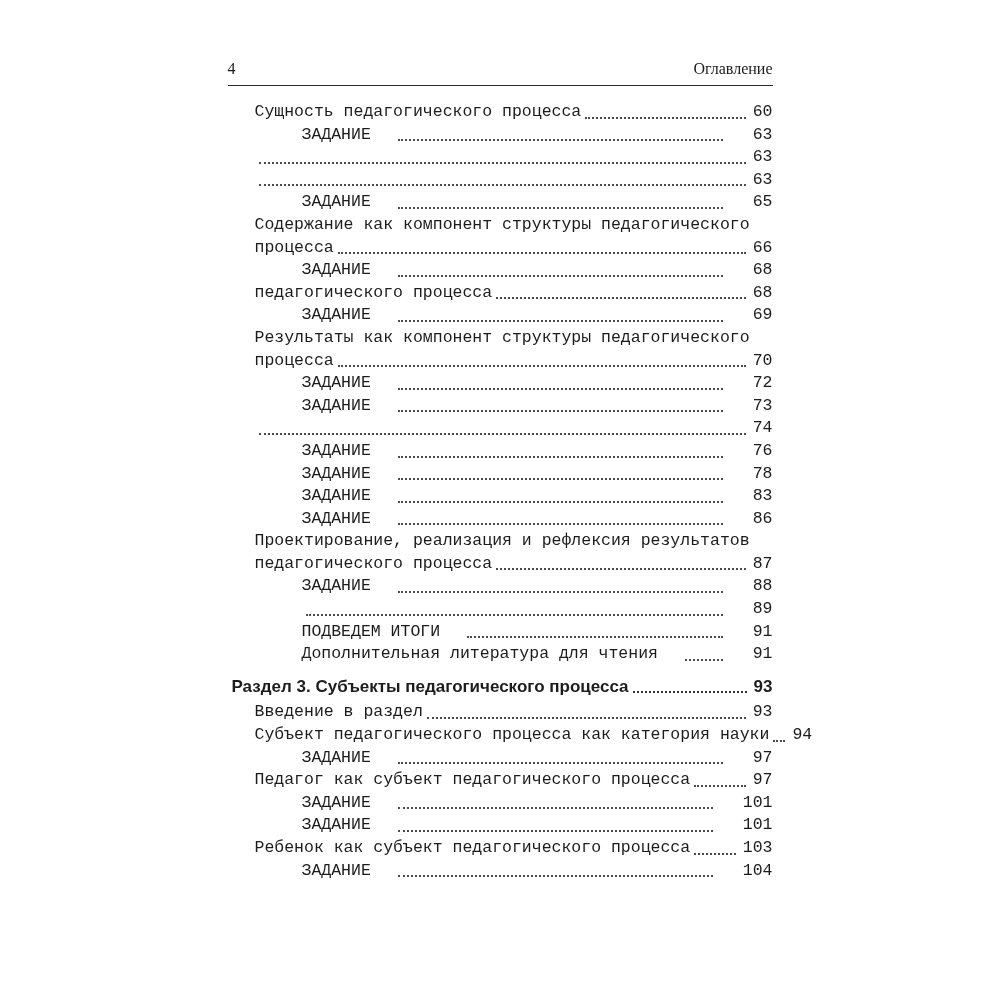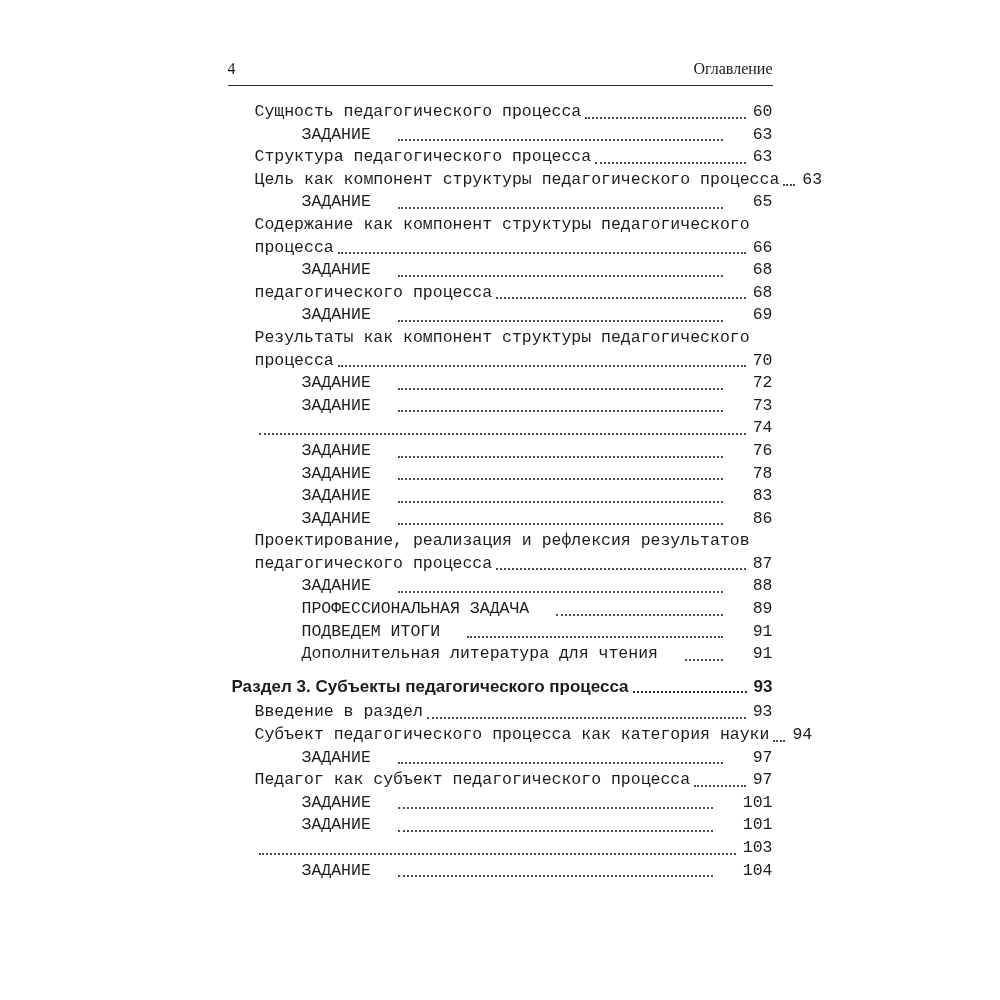--- a/index.html
+++ b/index.html
@@ -78,26 +78,24 @@
         <span class="toc-text">Сущность педагогического процесса</span>
         <span class="leader"></span>
         <span class="toc-page">60</span>
       </div>
       <div class="toc-row indent-2">
         <span class="toc-text">ЗАДАНИЕ</span>
         <span class="leader"></span>
         <span class="toc-page">63</span>
       </div>
       <div class="toc-row indent-1">
-        <span class="toc-text">Структура педагогического процесса</span>
         <span class="leader"></span>
         <span class="toc-page">63</span>
       </div>
       <div class="toc-row indent-1">
-        <span class="toc-text">Цель как компонент структуры педагогического процесса</span>
         <span class="leader"></span>
         <span class="toc-page">63</span>
       </div>
       <div class="toc-row indent-2">
         <span class="toc-text">ЗАДАНИЕ</span>
         <span class="leader"></span>
         <span class="toc-page">65</span>
       </div>
       <div class="toc-row indent-1">
         <span class="toc-text">Содержание как компонент структуры педагогического</span>
@@ -171,21 +169,20 @@
         <span class="toc-text">педагогического процесса</span>
         <span class="leader"></span>
         <span class="toc-page">87</span>
       </div>
       <div class="toc-row indent-2">
         <span class="toc-text">ЗАДАНИЕ</span>
         <span class="leader"></span>
         <span class="toc-page">88</span>
       </div>
       <div class="toc-row indent-2">
-        <span class="toc-text">ПРОФЕССИОНАЛЬНАЯ ЗАДАЧА</span>
         <span class="leader"></span>
         <span class="toc-page">89</span>
       </div>
       <div class="toc-row indent-2">
         <span class="toc-text">ПОДВЕДЕМ ИТОГИ</span>
         <span class="leader"></span>
         <span class="toc-page">91</span>
       </div>
       <div class="toc-row indent-2">
         <span class="toc-text">Дополнительная литература для чтения</span>
@@ -221,20 +218,21 @@
         <span class="toc-text">ЗАДАНИЕ</span>
         <span class="leader"></span>
         <span class="toc-page">101</span>
       </div>
       <div class="toc-row indent-2">
         <span class="toc-text">ЗАДАНИЕ</span>
         <span class="leader"></span>
         <span class="toc-page">101</span>
       </div>
       <div class="toc-row indent-1">
+        <span class="toc-text">Ребенок как субъект педагогического процесса</span>
         <span class="leader"></span>
         <span class="toc-page">103</span>
       </div>
       <div class="toc-row indent-2">
         <span class="toc-text">ЗАДАНИЕ</span>
         <span class="leader"></span>
         <span class="toc-page">104</span>
       </div>
     </div>
 </div>

